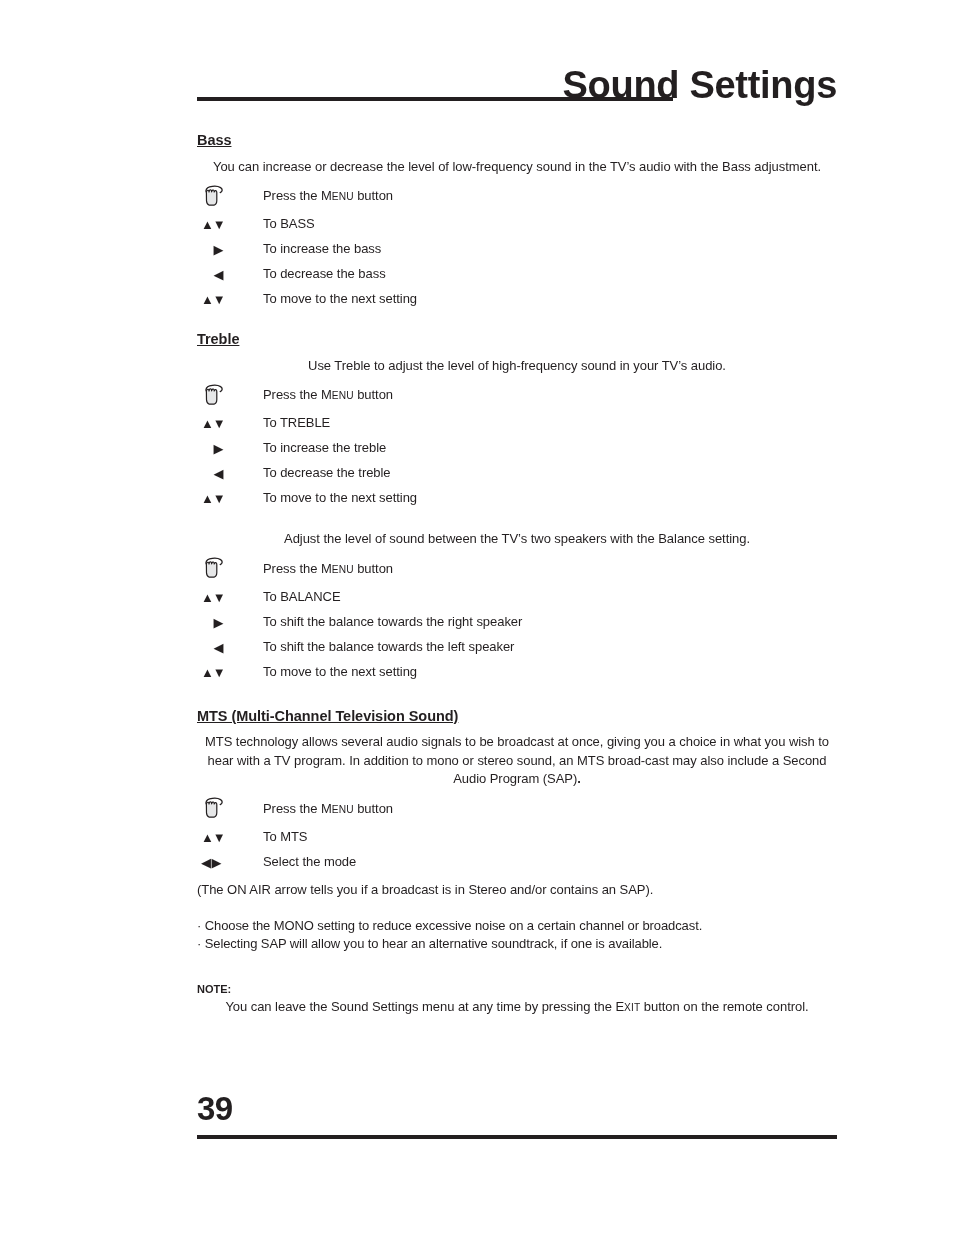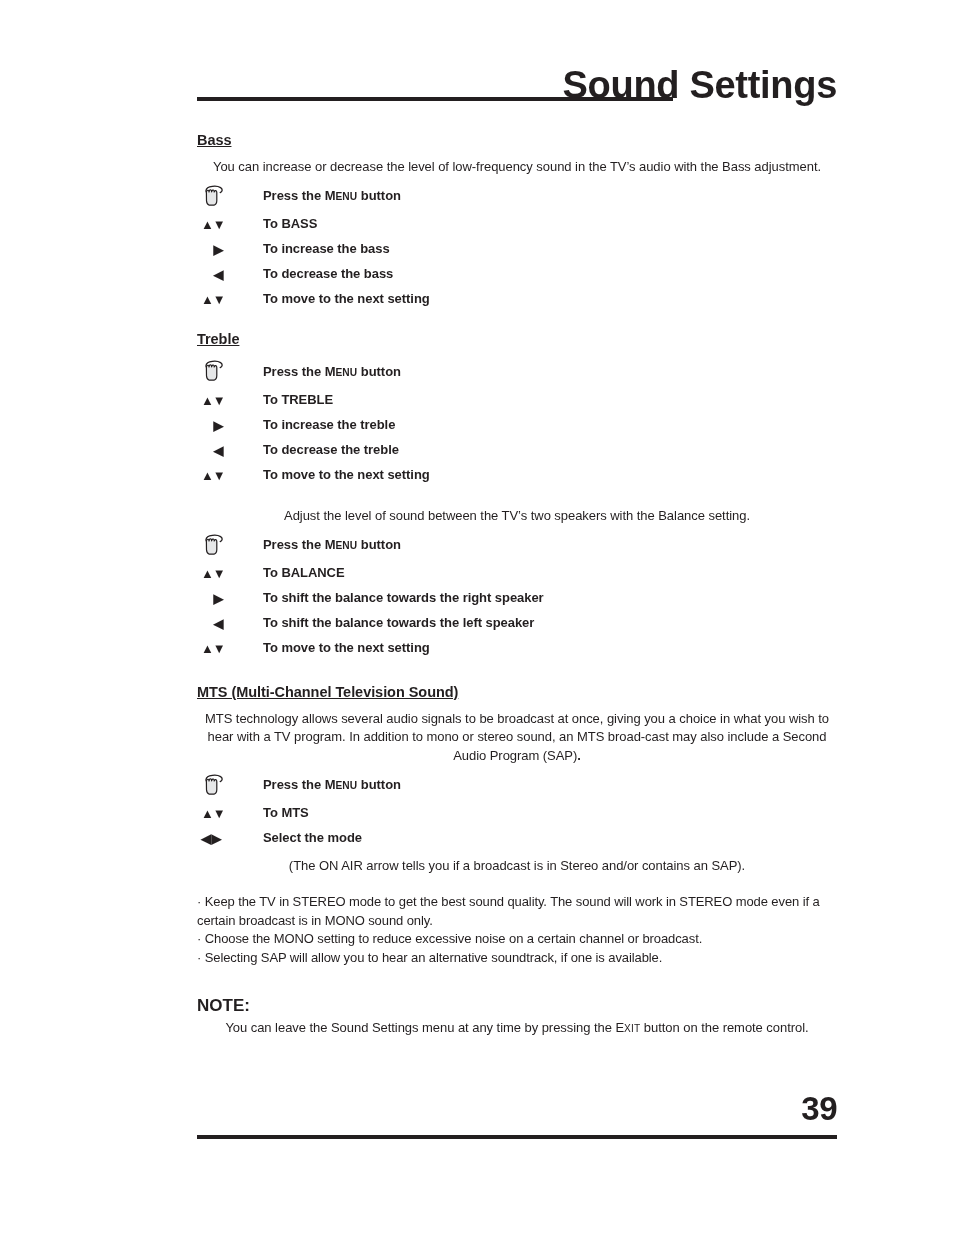--- a/index.html
+++ b/index.html
@@ -79,21 +79,20 @@
     text-align: center;
   }
 
   .steps {
     margin-top: 5px;
   }
   .step-row {
     display: flex;
     align-items: center;
     min-height: 25px;
-    font-weight: bold;
   }
   .step-row.tall {
     min-height: 31px;
   }
   .step-icon {
     width: 66px;
     flex: 0 0 66px;
     display: flex;
     align-items: center;
     justify-content: flex-start;
@@ -141,56 +140,54 @@
     letter-spacing: 0.1px;
   }
   .gap-md { height: 19px; }
   .gap-lg { height: 23px; }
 
   .paren-note {
     font-size: 13px;
     color: #231f20;
     margin-top: 7px;
     letter-spacing: -0.05px;
-    text-align: center;
   }
 
   .bullet-list {
     margin-top: 20px;
   }
   .bullet-item {
     font-size: 13px;
     color: #231f20;
     line-height: 1.42;
     letter-spacing: -0.1px;
   }
 
   .note-block {
     margin-top: 29px;
   }
   .note-title {
-    font-size: 17px;
+    font-size: 11px;
     font-weight: bold;
     color: #231f20;
     margin: 0 0 3px 0;
   }
 
   .bold-dot {
     font-weight: bold;
   }
 
   
   .footer {
     position: absolute;
     left: 157px;
     top: 1092px;
     width: 640px;
   }
   .page-number {
-    text-align: right;
     font-size: 33px;
     font-weight: bold;
     color: #231f20;
     line-height: 1;
     letter-spacing: -0.5px;
   }
   .footer-rule {
     margin-top: 10px;
     width: 640px;
     height: 4px;
@@ -258,20 +255,21 @@
           <div class="step-label">To move to the next setting</div>
         </div>
 
       </div>
     </div>
 
     <div class="gap-md"></div>
 
     <div>
       <h2 class="section-heading">Treble</h2>
+      <p class="body-text">Use Treble to adjust the level of high-frequency sound in your TV’s audio.</p>
       <div class="steps">
 
         <div class="step-row tall">
           <div class="step-icon">
             <svg class="hand-icon" width="26" height="26" viewBox="0 0 26 26" aria-hidden="true">
               <path d="M5.5 8.5 C4.2 6.4 5.6 3.6 8.6 2.9 C12.2 2.0 17.4 2.3 19.6 3.6 C21.9 5.0 21.6 7.6 19.2 8.6" fill="none" stroke="#231f20" stroke-width="1.3" stroke-linecap="round"></path>
               <path d="M5.4 9.0 C5.0 7.0 6.2 6.0 7.2 6.3 C7.8 6.5 8.0 7.2 8.0 8.0
                        L8.2 7.2 C8.4 6.1 9.3 5.7 10.0 6.0 C10.6 6.3 10.7 7.0 10.6 7.8
                        L10.9 7.0 C11.2 6.0 12.1 5.8 12.7 6.2 C13.2 6.5 13.3 7.2 13.2 8.0
                        L13.5 7.4 C13.9 6.5 14.8 6.4 15.3 6.9 C15.7 7.3 15.8 8.0 15.8 8.8
@@ -403,21 +401,20 @@
           </div>
           <div class="step-label">Select the mode</div>
         </div>
 
       </div>
 
       <div class="paren-note">(The ON AIR arrow tells you if a broadcast is in Stereo and/or contains an SAP).</div>
     </div>
 
     <div class="bullet-list">
-      <div class="bullet-item">·  Keep the TV in STEREO mode to get the best sound quality. The sound will work in STEREO mode even if a certain broadcast is in MONO sound only.</div>
       <div class="bullet-item">· Choose the MONO setting to reduce excessive noise on a certain channel or broadcast.</div>
       <div class="bullet-item">· Selecting SAP will allow you to hear an alternative soundtrack, if one is available.</div>
     </div>
 
     <div class="note-block">
       <div class="note-title">NOTE:</div>
       <p class="body-text"><span>You can leave the Sound Settings menu at any time by pressing the </span><span class="sc"><span class="sc-first">E</span><span class="sc-rest">XIT</span></span><span> button on the remote control.</span></p>
     </div>
 
   </div>

